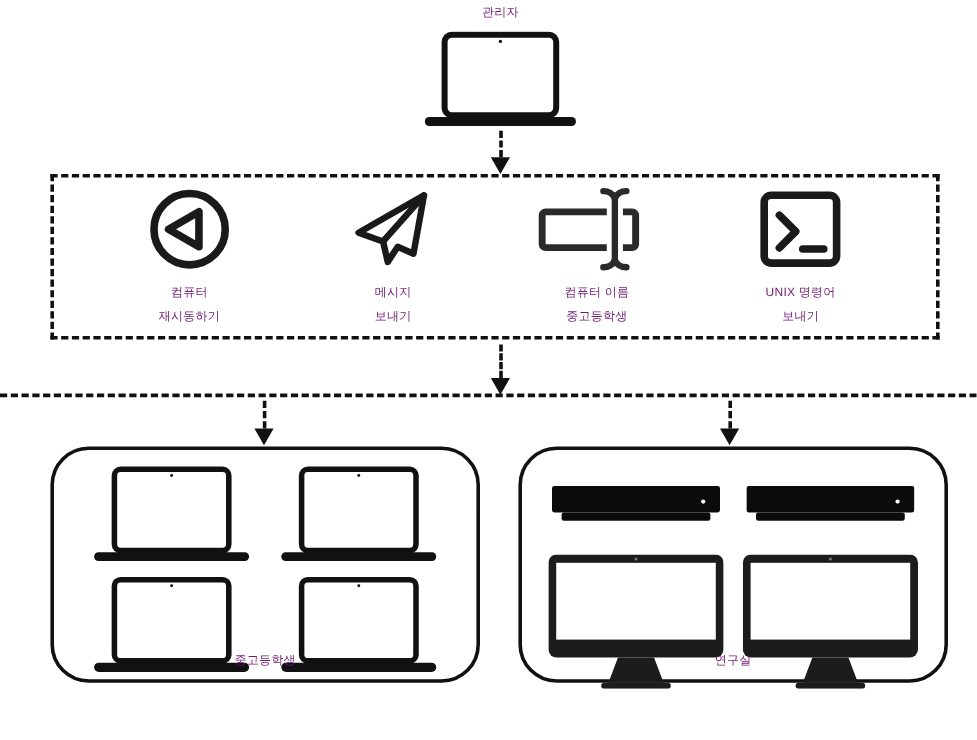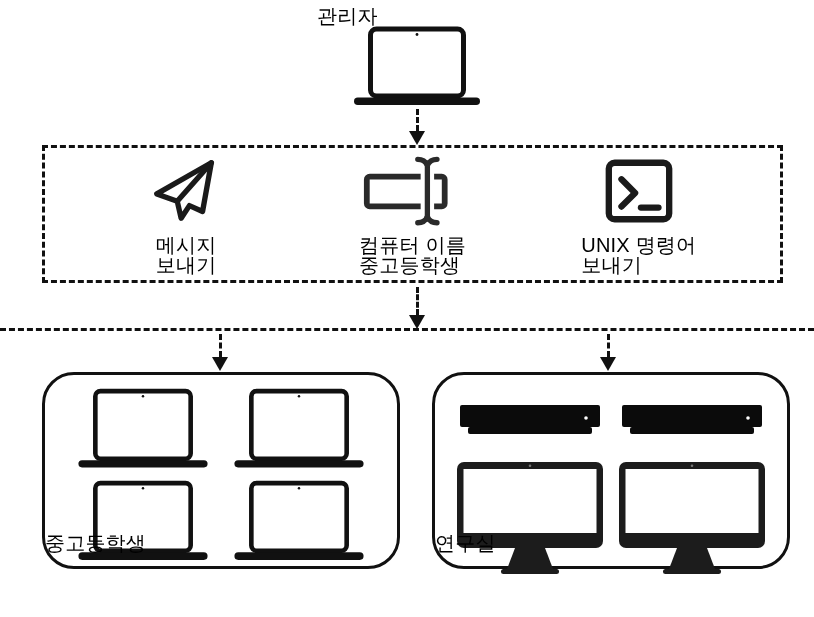--- a/index.html
+++ b/index.html
@@ -1,20 +1,20 @@
 <!DOCTYPE html>
 <html><head>
 <meta charset="utf-8">
 <style>
   * { margin:0; padding:0; box-sizing:border-box; }
   html,body { background:#ffffff; }
   body { font-family:"Liberation Sans","DejaVu Sans",sans-serif; color:#111; }
   .canvas{ position:relative; width:814px; height:617px; background:#fff; overflow:hidden; }
 
-  .label{ font-size:20px; color:#000000; text-align:left; letter-spacing:0.2px; }
+  .label{ font-size:10px; color:#701a75; text-align:center; letter-spacing:0.2px; }
 
   
   .admin-label{ position:absolute; left:317px; top:3px; width:200px; }
   .admin-laptop{ position:absolute; left:354px; top:26px; }
 
   
   .varrow{ position:absolute; width:16px; display:flex; flex-direction:column; align-items:center; }
   .varrow .dash{ width:0; border-left:3px dashed #111; flex:1; }
   .varrow .head{ width:0; height:0; border-left:8px solid transparent; border-right:8px solid transparent; border-top:14px solid #111; }
   .arrow-admin{ left:409px; top:109px; height:36px; }
@@ -58,20 +58,30 @@
     <rect x="0" y="71.5" width="126" height="7.5" rx="3.75" fill="#111"></rect>
   </svg>
 
   <div class="varrow arrow-admin">
     <div class="dash"></div>
     <div class="head"></div>
   </div>
 
   <div class="actions-box">
 
+    <div class="action-item">
+      <svg width="74" height="74" viewBox="0 0 76 76">
+        <circle cx="38" cy="38" r="30.5" fill="none" stroke="#1a1a1a" stroke-width="6.5"></circle>
+        <path d="M46 23 L46 53 L20 38 Z" fill="none" stroke="#1a1a1a" stroke-width="6.5" stroke-linejoin="round"></path>
+      </svg>
+      <div class="label action-label">
+        <div>컴퓨터</div>
+        <div>재시동하기</div>
+      </div>
+    </div>
 
     <div class="action-item">
       <svg width="74" height="74" viewBox="0 0 76 76">
         <path d="M64 9 L8 41 L29 48.5 L33 66 L41.5 53 L55 59 Z" fill="none" stroke="#1a1a1a" stroke-width="5.5" stroke-linejoin="round" stroke-linecap="round"></path>
         <path d="M64 9 L29 48.5" fill="none" stroke="#1a1a1a" stroke-width="5.5" stroke-linejoin="round" stroke-linecap="round"></path>
       </svg>
       <div class="label action-label">
         <div>메시지</div>
         <div>보내기</div>
       </div>

